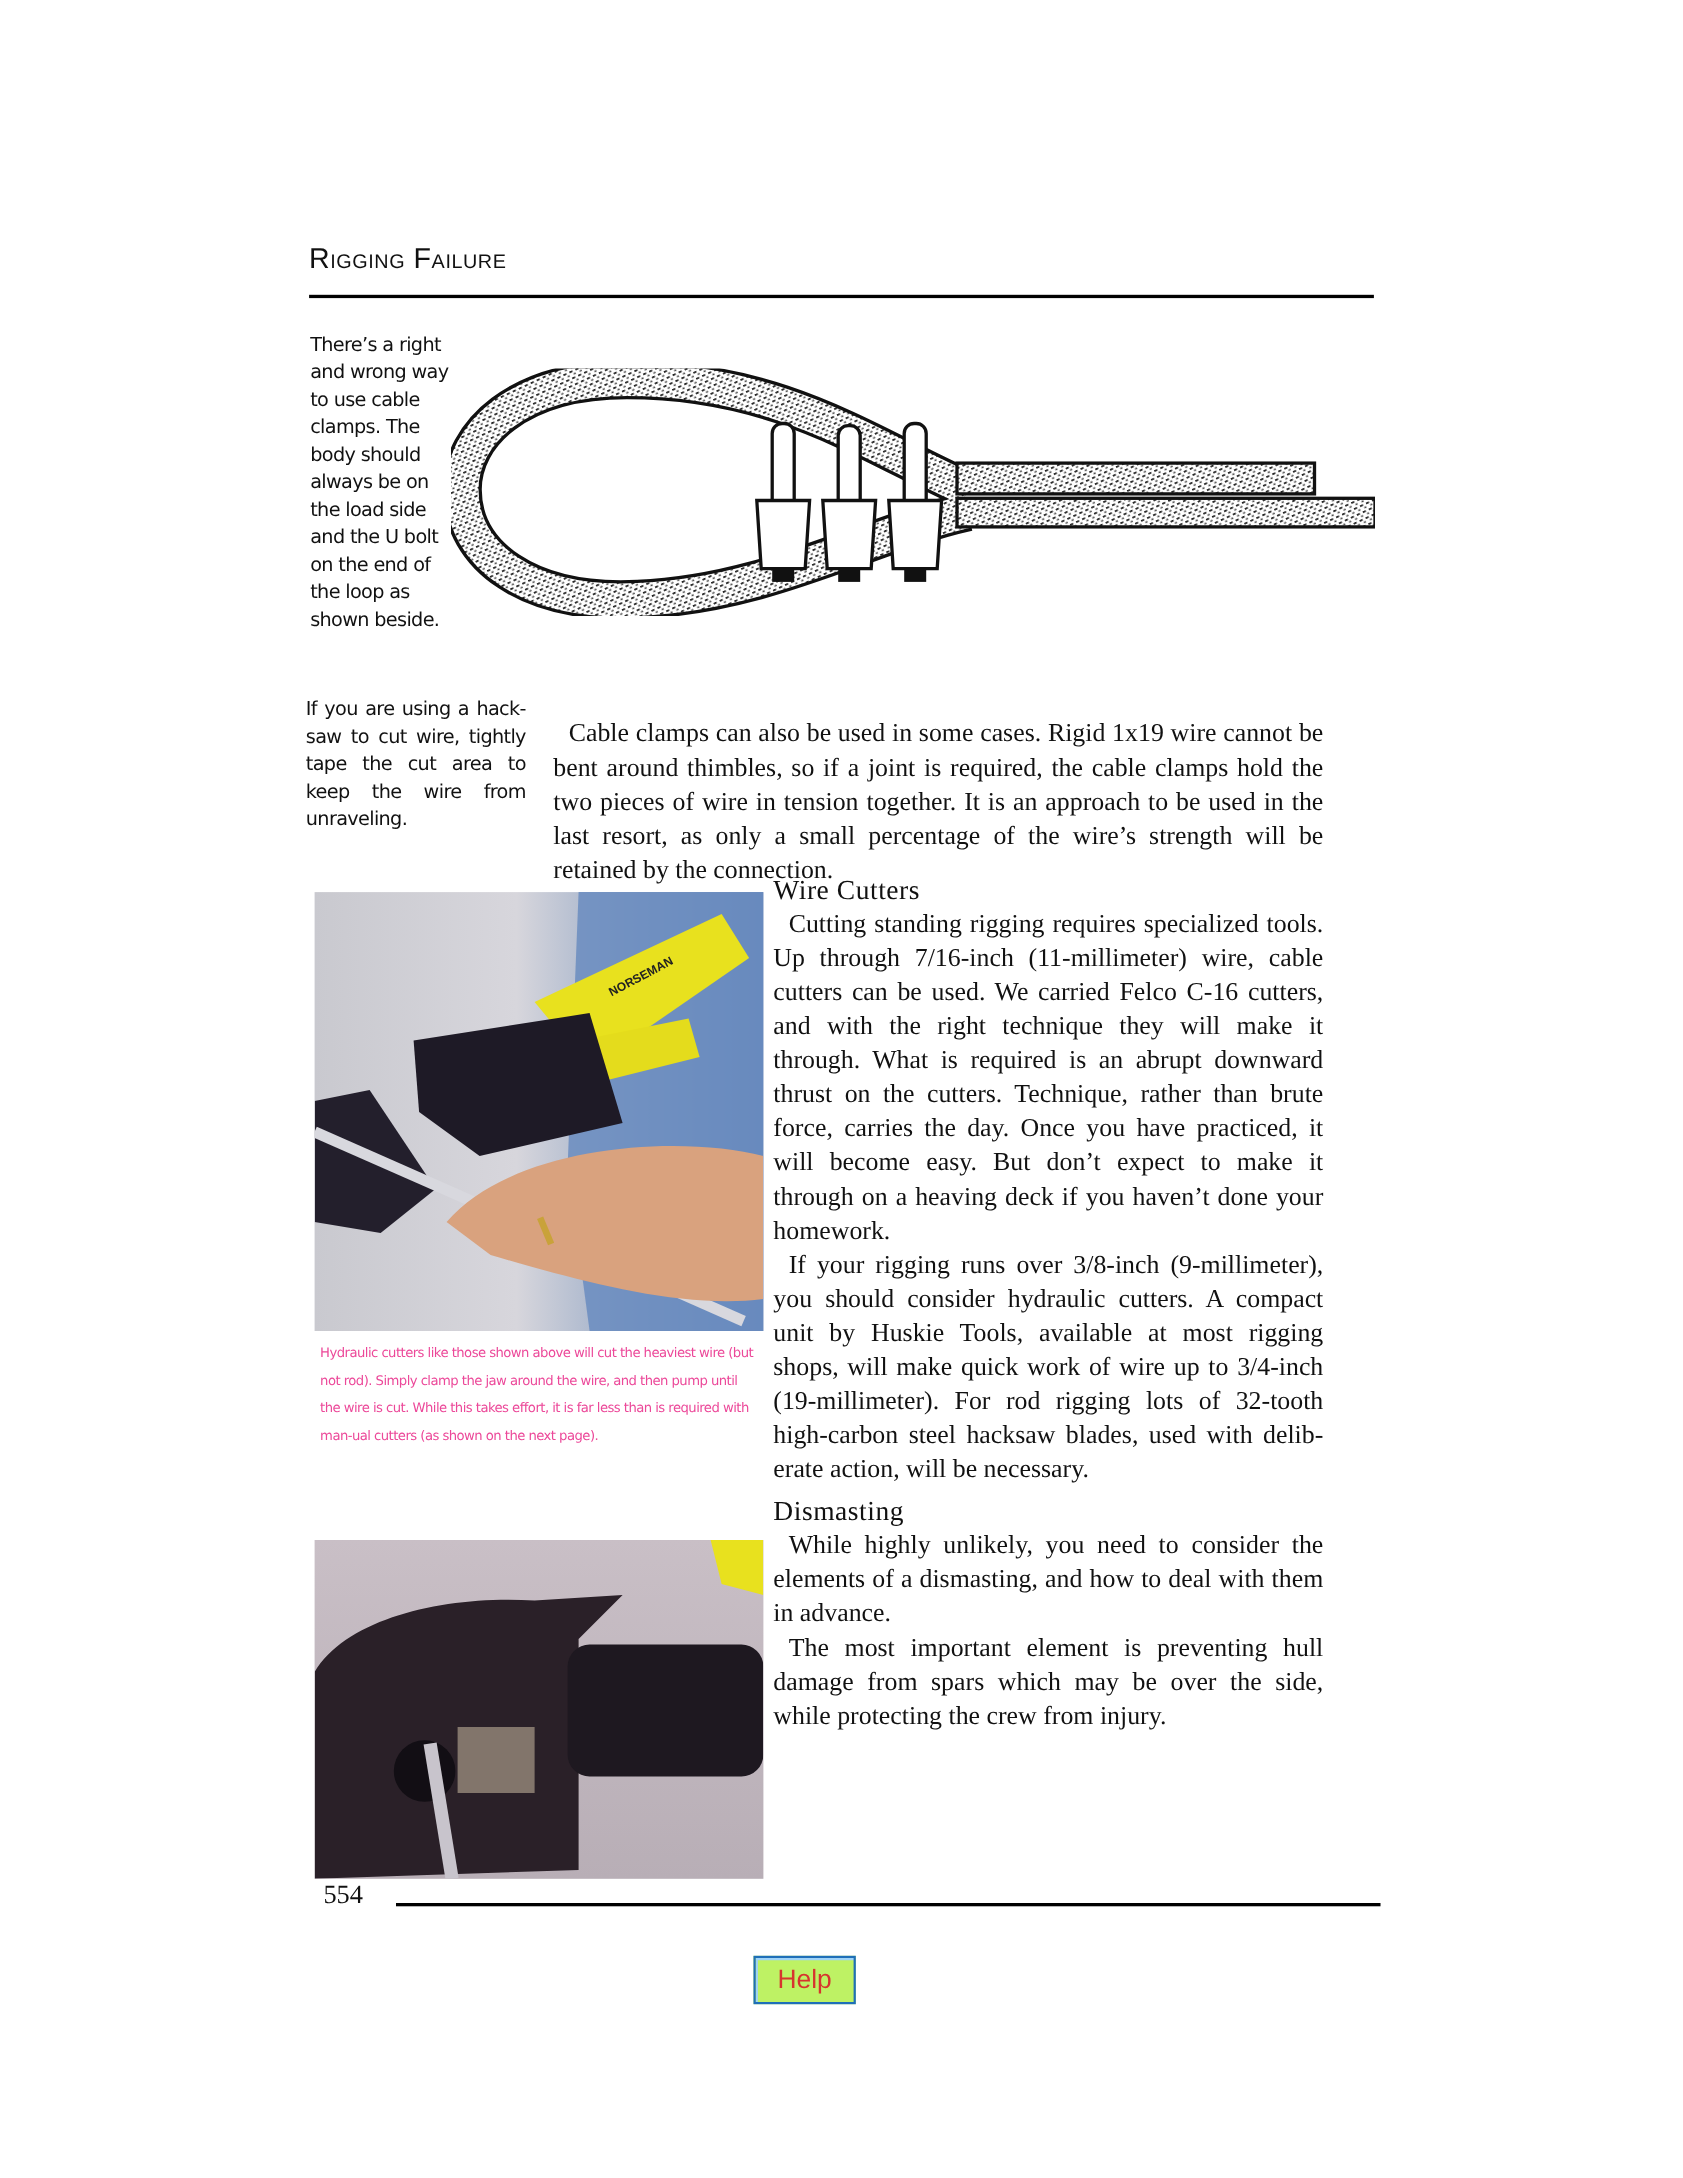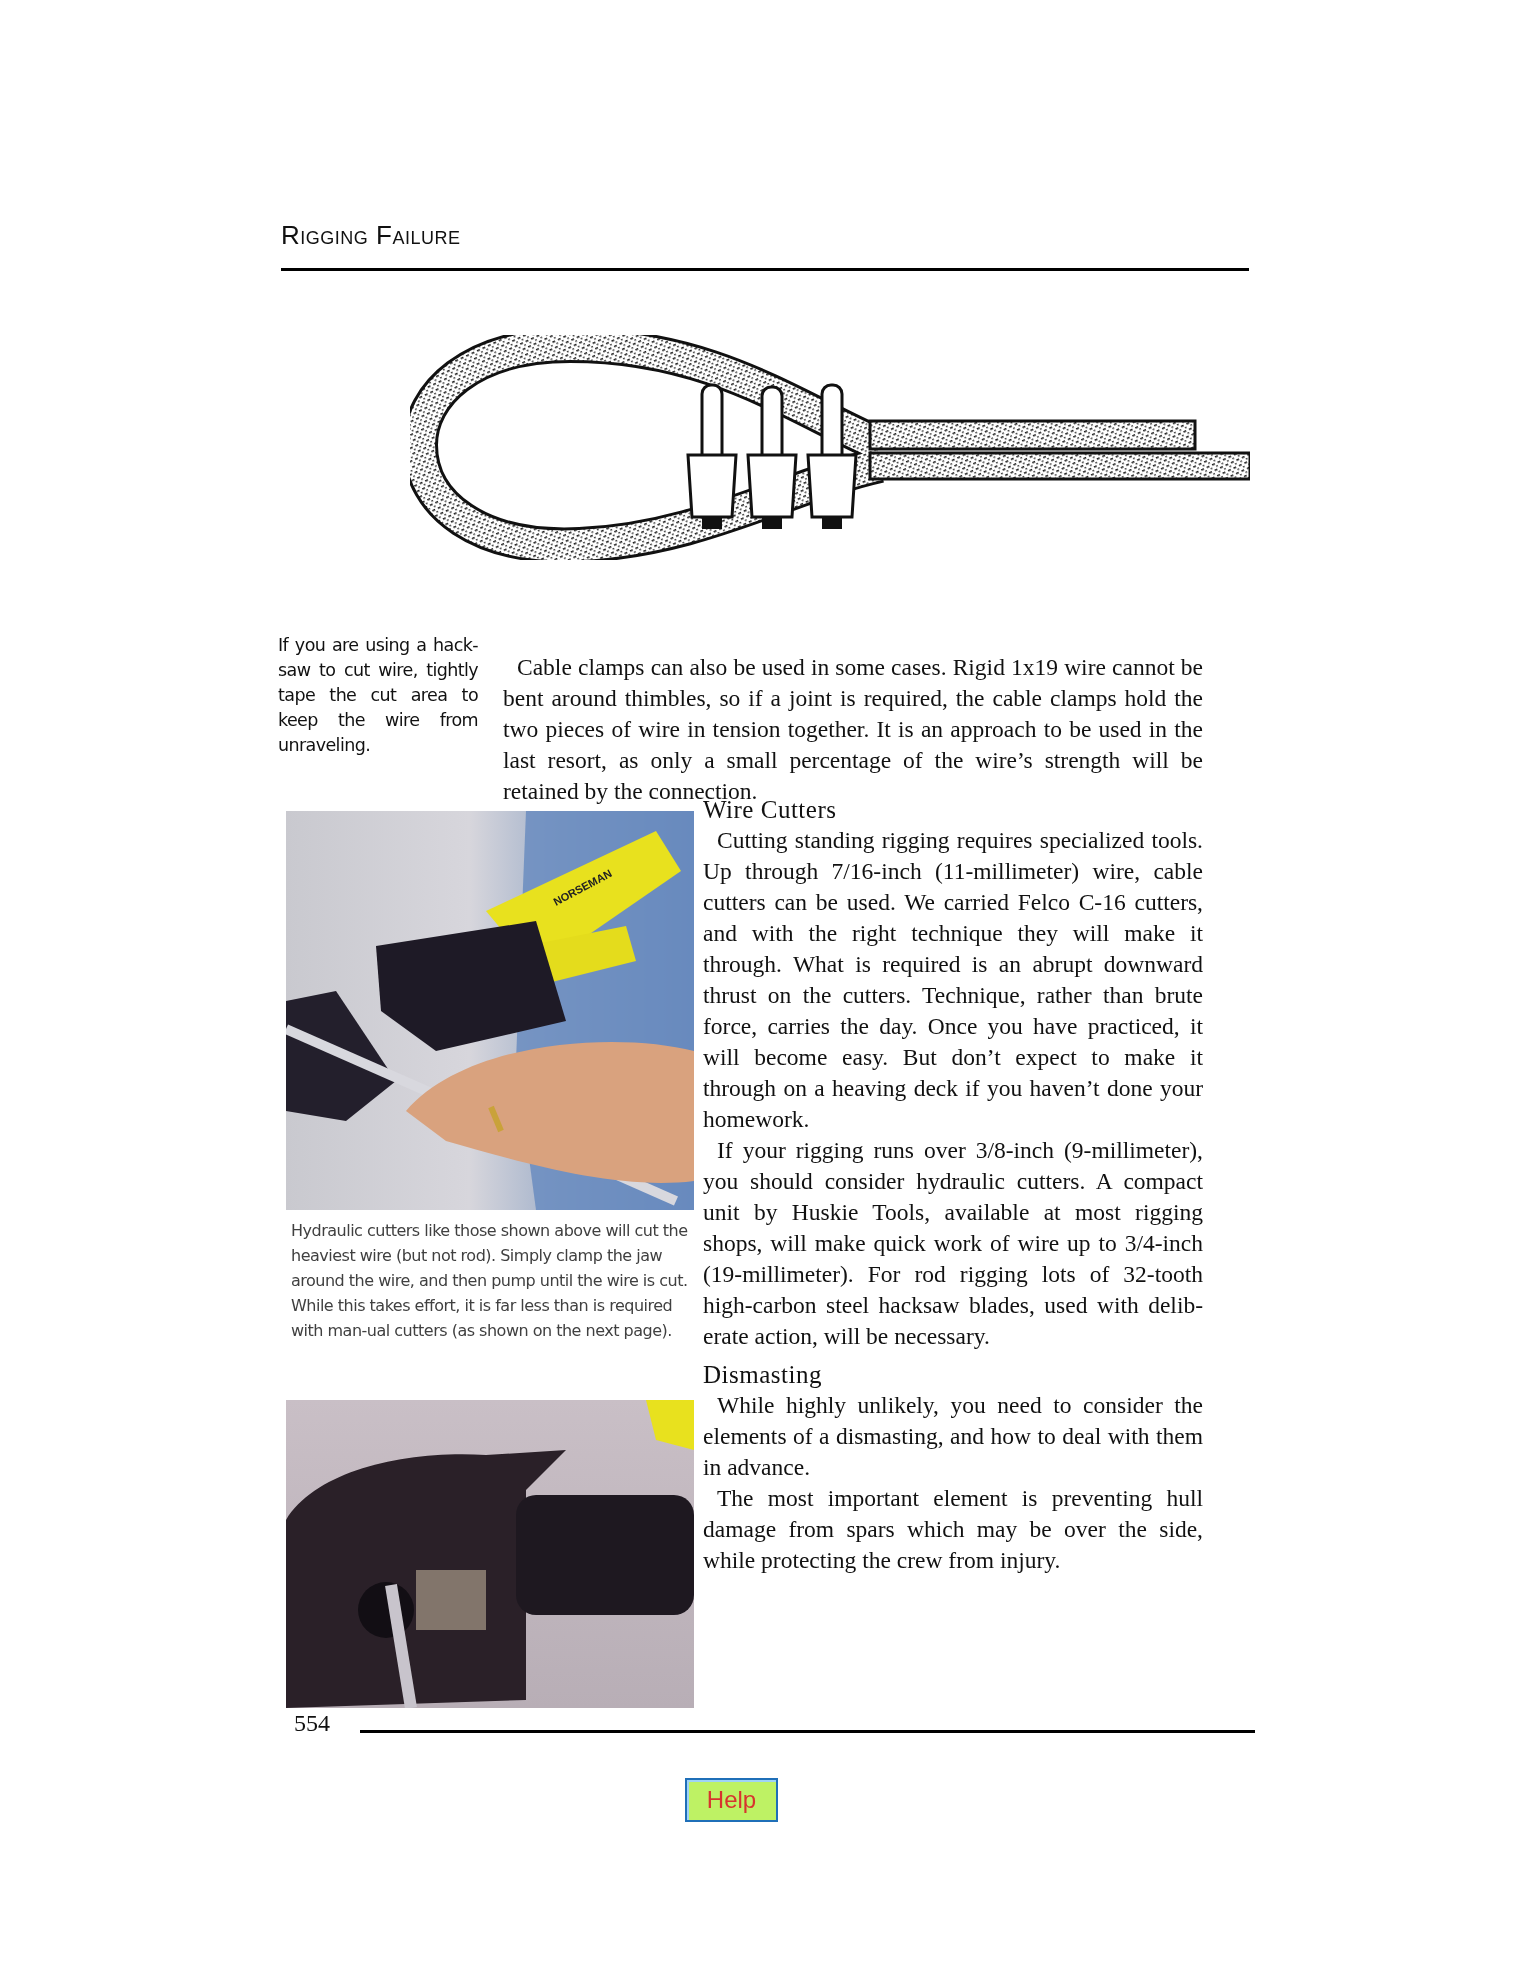--- a/index.html
+++ b/index.html
@@ -32,21 +32,21 @@
   .col h2 { margin: 0; font-weight: normal; font-size: 25px; line-height: 30px; letter-spacing: 0.5px; }
   .col h2.second { margin-top: 8px; }
   .intro p { margin: 0; text-indent: 14px; }
 
   .photo { position: absolute; overflow: hidden; }
   .photo-1 { left: 286px; top: 811px; width: 408px; height: 399px; background: linear-gradient(90deg,#c9c9cf 0%,#d7d6dc 45%,#8fa4c4 75%,#5f7fb3 100%); }
   .photo-2 { left: 286px; top: 1400px; width: 408px; height: 308px; background: linear-gradient(180deg,#c9bfc6 0%,#b8aeb6 100%); }
 
   .caption {
     position: absolute; left: 291px; top: 1218px; width: 400px;
-    font-family: "DejaVu Sans", sans-serif; font-size: 16px; line-height: 25px; color: #404040;
+    font-family: "DejaVu Sans", sans-serif; font-size: 12px; line-height: 25px; color: #ec4899;
     letter-spacing: -0.5px;
   }
 
   .folio { position: absolute; left: 294px; top: 1710px; font-family: "Liberation Serif", serif; font-size: 24px; color: #111; }
   .foot-rule { position: absolute; left: 360px; top: 1730px; width: 895px; height: 3px; background: #000; }
 
   .help-button {
     position: absolute; left: 685px; top: 1778px; width: 93px; height: 44px;
     background: #bef264; border: 2px solid #1f6fb8; box-shadow: inset 2px 2px 0 #9fd3f7;
     color: #d7342e; font-family: "Liberation Sans", sans-serif; font-size: 24px;
@@ -54,20 +54,21 @@
   }
 </style>
 </head>
 <body>
 
 <div class="page">
 
   <div class="running-head">Rigging Failure</div>
   <div class="head-rule"></div>
 
+  <div class="sidenote sidenote-1">There’s a right and wrong way to use cable clamps. The body should always be on the load side and the U bolt on the end of the loop as shown beside.</div>
 
   <svg class="illustration" viewBox="0 0 840 225">
     <defs>
       <pattern id="stipple" width="6" height="6" patternUnits="userSpaceOnUse" patternTransform="rotate(-25)">
         <rect width="6" height="6" fill="#fff"></rect>
         <rect x="0" y="0" width="3" height="1.6" fill="#222"></rect>
         <rect x="3" y="3" width="2" height="1.4" fill="#444"></rect>
       </pattern>
     </defs>
 

